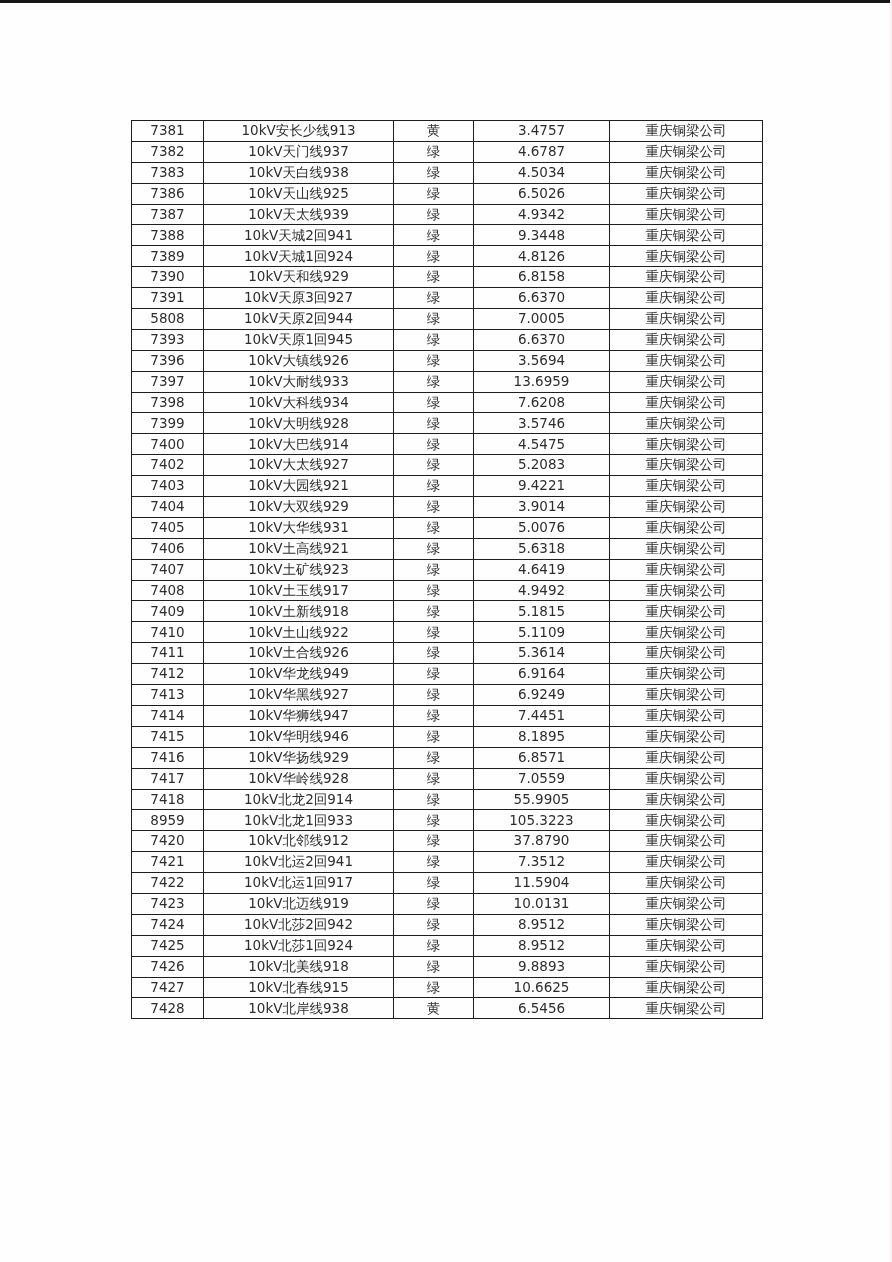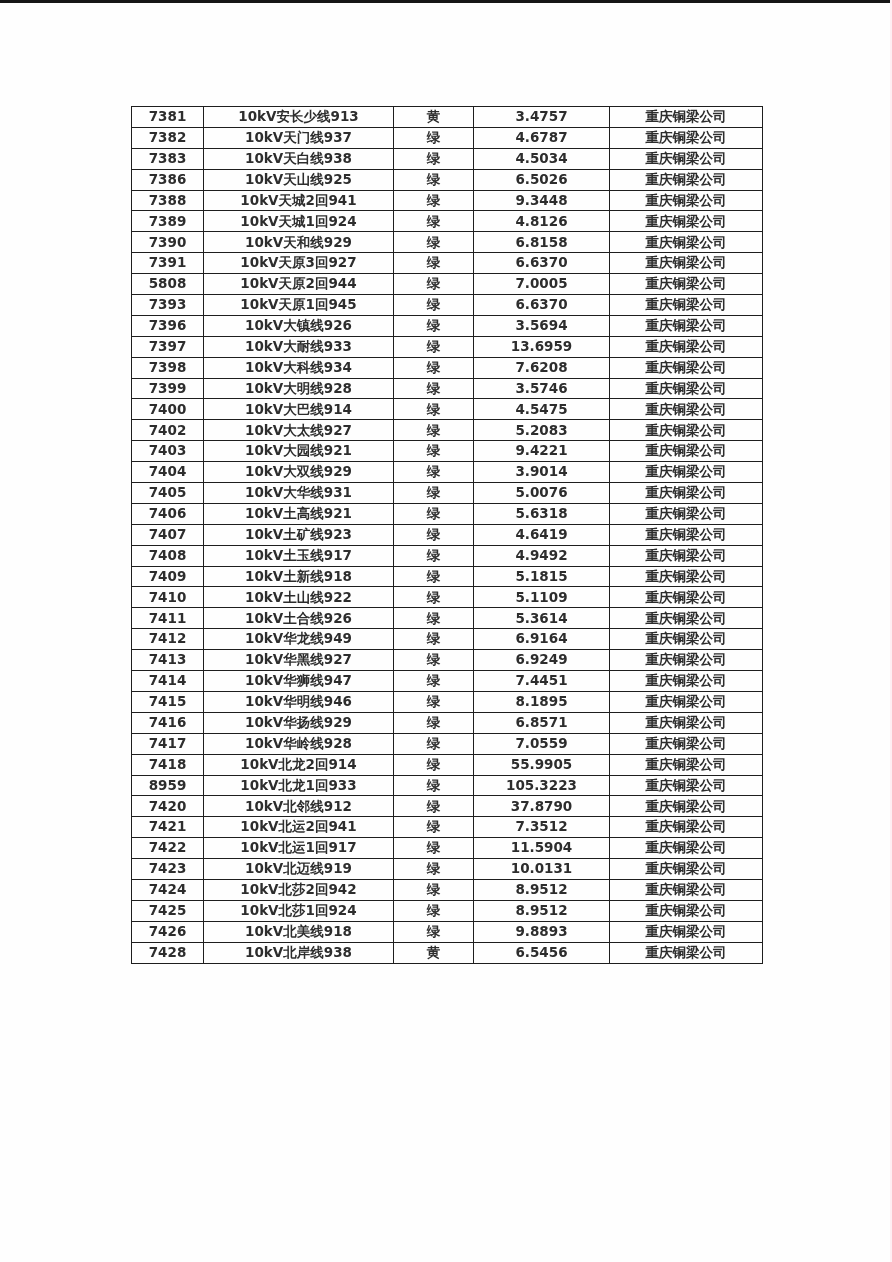--- a/index.html
+++ b/index.html
@@ -25,25 +25,24 @@
   .scan-edge-right {
     position: absolute;
     top: 0; right: 0;
     width: 2px;
     height: 1262px;
     background: #ffeef3;
   }
   table.data-table {
     position: absolute;
     left: 131px;
-    top: 106px;
+    top: 120px;
     width: 631px;
     border-collapse: collapse;
     table-layout: fixed;
-    font-weight: bold;
   }
   table.data-table td {
     border: 1.5px solid #1e1e1e;
     height: 19.9px;            
     padding: 0;
     text-align: center;
     vertical-align: middle;
     font-size: 13.5px;
     line-height: 1;
     color: #2d2d2d;
@@ -94,20 +93,27 @@
           <td>重庆铜梁公司</td>
         </tr>
         <tr>
           <td>7386</td>
           <td>10kV天山线925</td>
           <td>绿</td>
           <td>6.5026</td>
           <td>重庆铜梁公司</td>
         </tr>
         <tr>
+          <td>7387</td>
+          <td>10kV天太线939</td>
+          <td>绿</td>
+          <td>4.9342</td>
+          <td>重庆铜梁公司</td>
+        </tr>
+        <tr>
           <td>7388</td>
           <td>10kV天城2回941</td>
           <td>绿</td>
           <td>9.3448</td>
           <td>重庆铜梁公司</td>
         </tr>
         <tr>
           <td>7389</td>
           <td>10kV天城1回924</td>
           <td>绿</td>
@@ -343,20 +349,27 @@
           <td>10kV北莎1回924</td>
           <td>绿</td>
           <td>8.9512</td>
           <td>重庆铜梁公司</td>
         </tr>
         <tr>
           <td>7426</td>
           <td>10kV北美线918</td>
           <td>绿</td>
           <td>9.8893</td>
+          <td>重庆铜梁公司</td>
+        </tr>
+        <tr>
+          <td>7427</td>
+          <td>10kV北春线915</td>
+          <td>绿</td>
+          <td>10.6625</td>
           <td>重庆铜梁公司</td>
         </tr>
         <tr>
           <td>7428</td>
           <td>10kV北岸线938</td>
           <td>黄</td>
           <td>6.5456</td>
           <td>重庆铜梁公司</td>
         </tr>
       </tbody>

